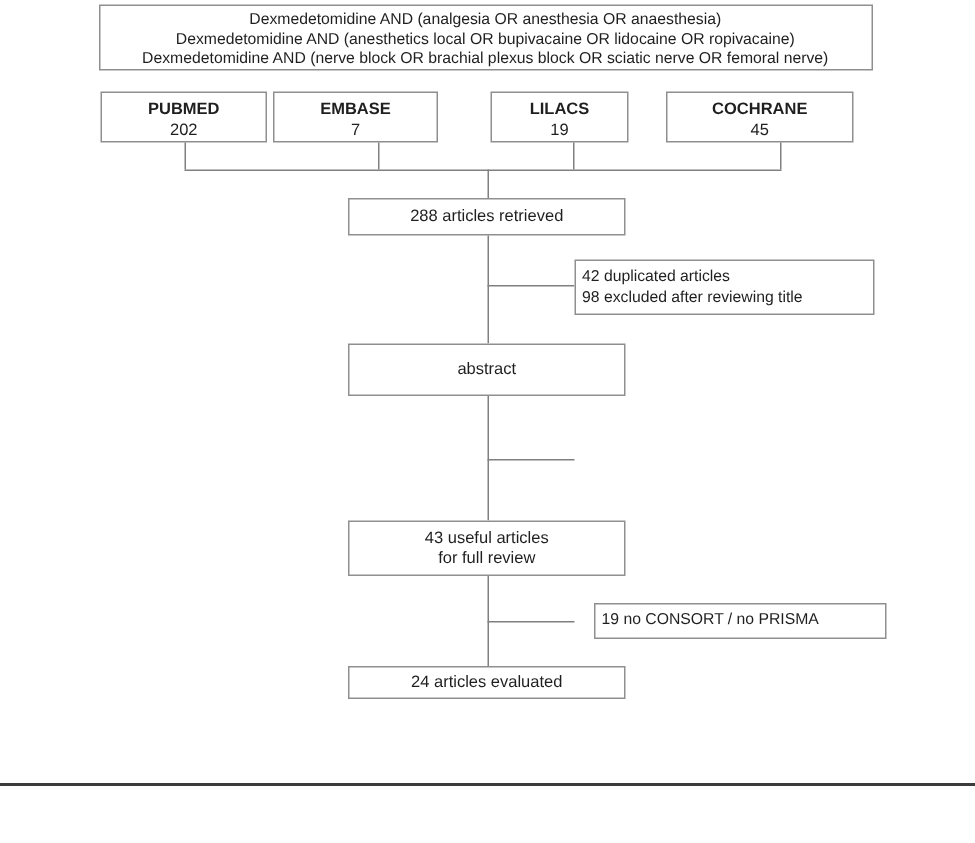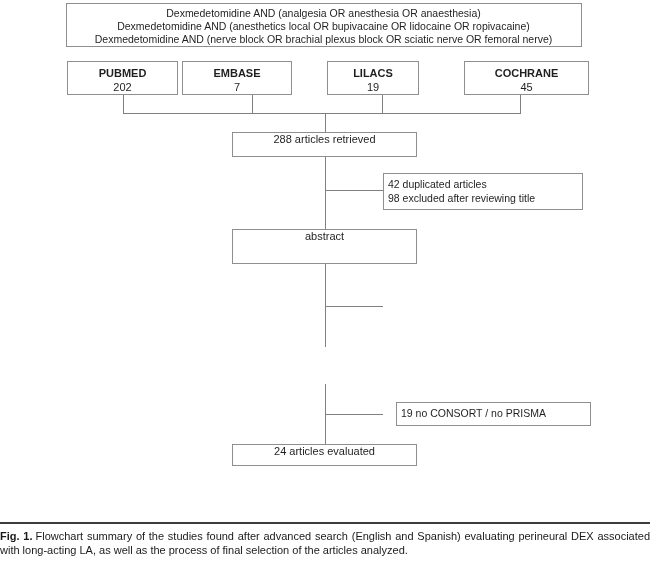--- a/index.html
+++ b/index.html
@@ -27,21 +27,21 @@
     white-space: nowrap;
     text-align: center;
   }
   .db-box {
     top: 61px; height: 34px;
     display: flex; flex-direction: column; justify-content: flex-end; align-items: center;
     line-height: 14px; font-size: 11px;
   }
   .db-name { font-weight: bold; }
   .center-box {
-    display: flex; flex-direction: column; align-items: center;
+    display: flex; flex-direction: column; justify-content: center; align-items: center;
     text-align: center; line-height: 13px; font-size: 11px;
   }
   .side-box {
     display: flex; flex-direction: column; justify-content: center;
     padding-left: 4px; line-height: 13.5px; font-size: 10.5px;
     white-space: nowrap;
   }
   .vline, .hline { position: absolute; background: #808080; }
   .vline { width: 1px; }
   .hline { height: 1px; }
@@ -75,21 +75,21 @@
     <div class="db-count">202</div>
   </div>
   <div class="box db-box" style="left:182px; width:110px;">
     <div class="db-name">EMBASE</div>
     <div class="db-count">7</div>
   </div>
   <div class="box db-box" style="left:327px; width:92px;">
     <div class="db-name">LILACS</div>
     <div class="db-count">19</div>
   </div>
-  <div class="box db-box" style="left:464px; width:125px;">
+  <div class="box db-box" style="left:444px; width:125px;">
     <div class="db-name">COCHRANE</div>
     <div class="db-count">45</div>
   </div>
 
   <div class="vline" style="left:123px; top:95px; height:18px;"></div>
   <div class="vline" style="left:252px; top:95px; height:18px;"></div>
   <div class="vline" style="left:382px; top:95px; height:18px;"></div>
   <div class="vline" style="left:520px; top:95px; height:18px;"></div>
   <div class="hline" style="left:123px; top:113px; width:398px;"></div>
   <div class="vline" style="left:325px; top:113px; height:19px;"></div>
@@ -107,31 +107,32 @@
   </div>
 
   <div class="box center-box" style="left:232px; top:229px; width:185px; height:35px;">
     <div>abstract</div>
   </div>
 
   <div class="vline" style="left:325px; top:264px; height:83px;"></div>
   <div class="hline" style="left:325px; top:306px; width:58px;"></div>
 
 
+  <div class="box center-box" style="left:232px; top:347px; width:185px; height:37px;">
+    <div>43 useful articles</div>
+    <div>for full review</div>
+  </div>
 
   <div class="vline" style="left:325px; top:384px; height:60px;"></div>
   <div class="hline" style="left:325px; top:414px; width:58px;"></div>
 
   <div class="box side-box" style="left:383px; top:402px; width:195px; height:24px;margin-left:13px;">
     <div>19 no CONSORT / no PRISMA</div>
   </div>
 
   <div class="box center-box" style="left:232px; top:444px; width:185px; height:22px;">
     <div>24 articles evaluated</div>
   </div>
 
 
   <div class="caption-rule"></div>
-  <div class="caption">
-    <span class="caption-label">Fig. 1.</span><span>Flowchart summary of the studies found after advanced search (English and Spanish) evaluating perineural DEX associated with long-acting LA, as well as the process of final selection of the articles analyzed.</span>
-  </div>
 
 </div>
 
 </body></html>

